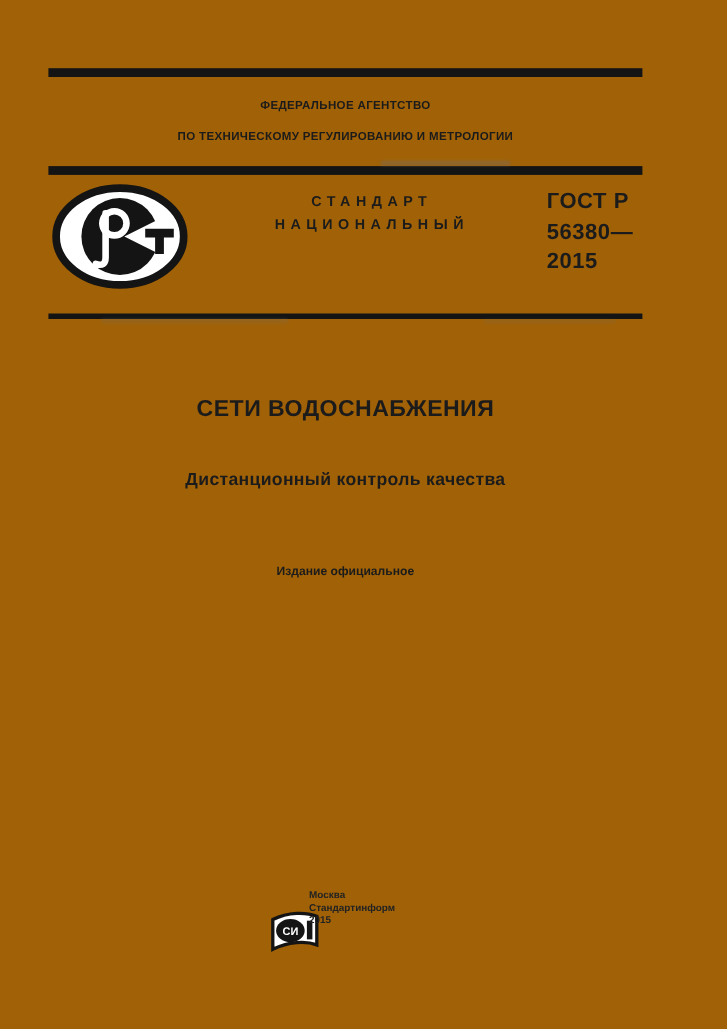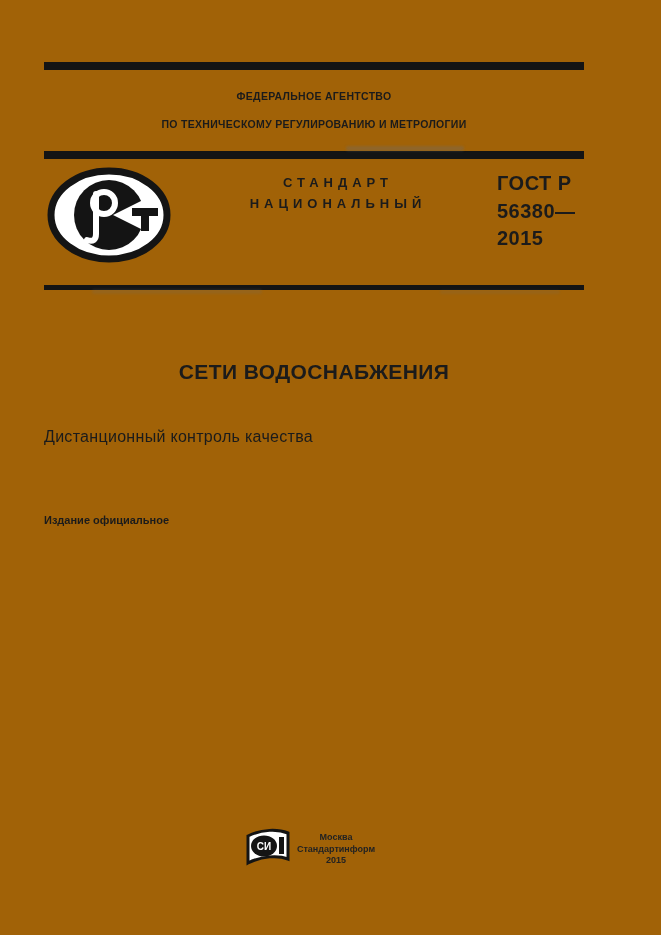--- a/index.html
+++ b/index.html
@@ -77,46 +77,48 @@
     font-size: 21px;
     letter-spacing: 0.4px;
     line-height: 28px;
     margin-top: 17px;
   }
   .subtitle {
     position: absolute;
     left: 44px;
     top: 425px;
     width: 540px;
-    font-weight: normal;
+    text-align: center;
+    font-weight: bold;
     font-size: 16px;
     letter-spacing: 0.3px;
     line-height: 23px;
   }
   .edition {
     position: absolute;
     left: 44px;
     top: 513px;
     width: 540px;
+    text-align: center;
     font-weight: bold;
     font-size: 11px;
     line-height: 15px;
   }
 
   .imprint-logo {
     position: absolute;
     left: 244px;
     top: 826px;
   }
   .imprint {
     position: absolute;
     left: 281px;
-    top: 832px;
+    top: 808px;
     width: 110px;
-    text-align: center;
+    text-align: left;
     font-weight: bold;
     font-size: 9px;
     line-height: 11.5px;
     color: #222;
   }
 
   
   .smudge {
     position: absolute;
     background: rgba(110, 110, 110, 0.35);

